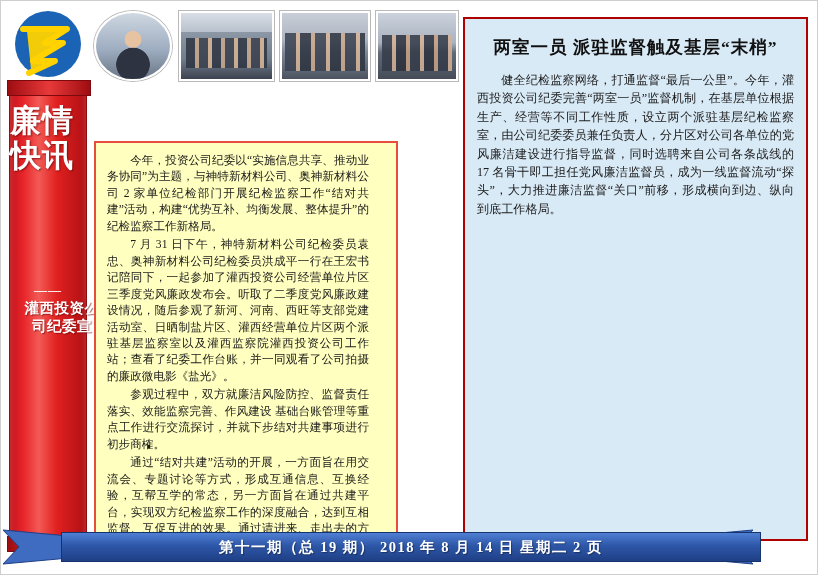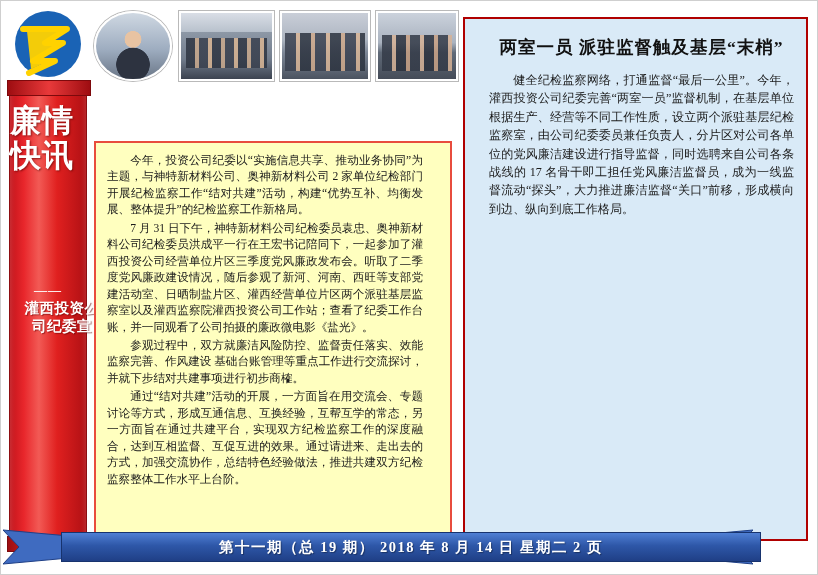--- a/index.html
+++ b/index.html
@@ -156,21 +156,21 @@
     background:
       repeating-linear-gradient(90deg, #343b48 0 10px, #d6b296 10px 14px, #2a303c 14px 24px, #c9a184 24px 28px);
     opacity:.85;
   }
 
   
   .article-yellow {
     position: absolute;
     left: 93px;
     top: 140px;
-    width: 358px;
+    width: 304px;
     height: 400px;
     background: #ffffbf;
     border: 2px solid #e84c3d;
     box-sizing: border-box;
     padding: 10px 27px 8px 11px;
     overflow: hidden;
   }
   .article-yellow p {
     margin: 0 0 2px 0;
     font-size: 11.6px;
@@ -184,21 +184,21 @@
   
   .article-blue {
     position: absolute;
     left: 462px;
     top: 16px;
     width: 345px;
     height: 524px;
     background: #d9eaf7;
     border: 2px solid #b00000;
     box-sizing: border-box;
-    padding: 8px 12px 8px 24px;
+    padding: 8px 12px 8px 12px;
     overflow: hidden;
   }
   .blue-title {
     text-align: center;
     font-size: 17.5px;
     font-weight: bold;
     color: #111111;
     letter-spacing: 1px;
     margin: 8px 0 12px 0;
     font-family: "Liberation Serif", serif;

